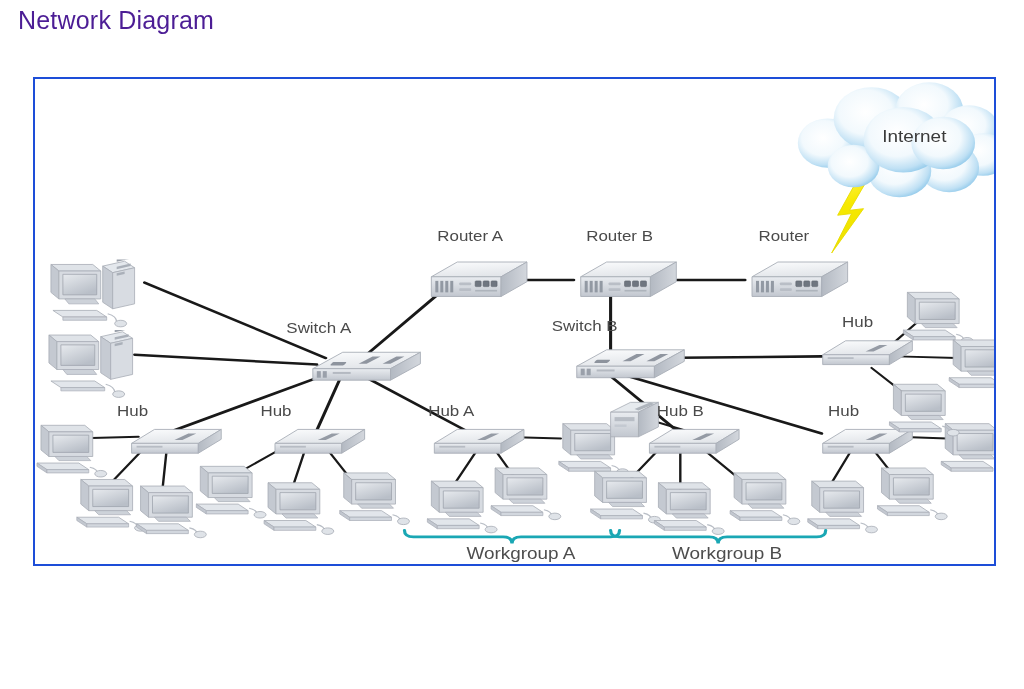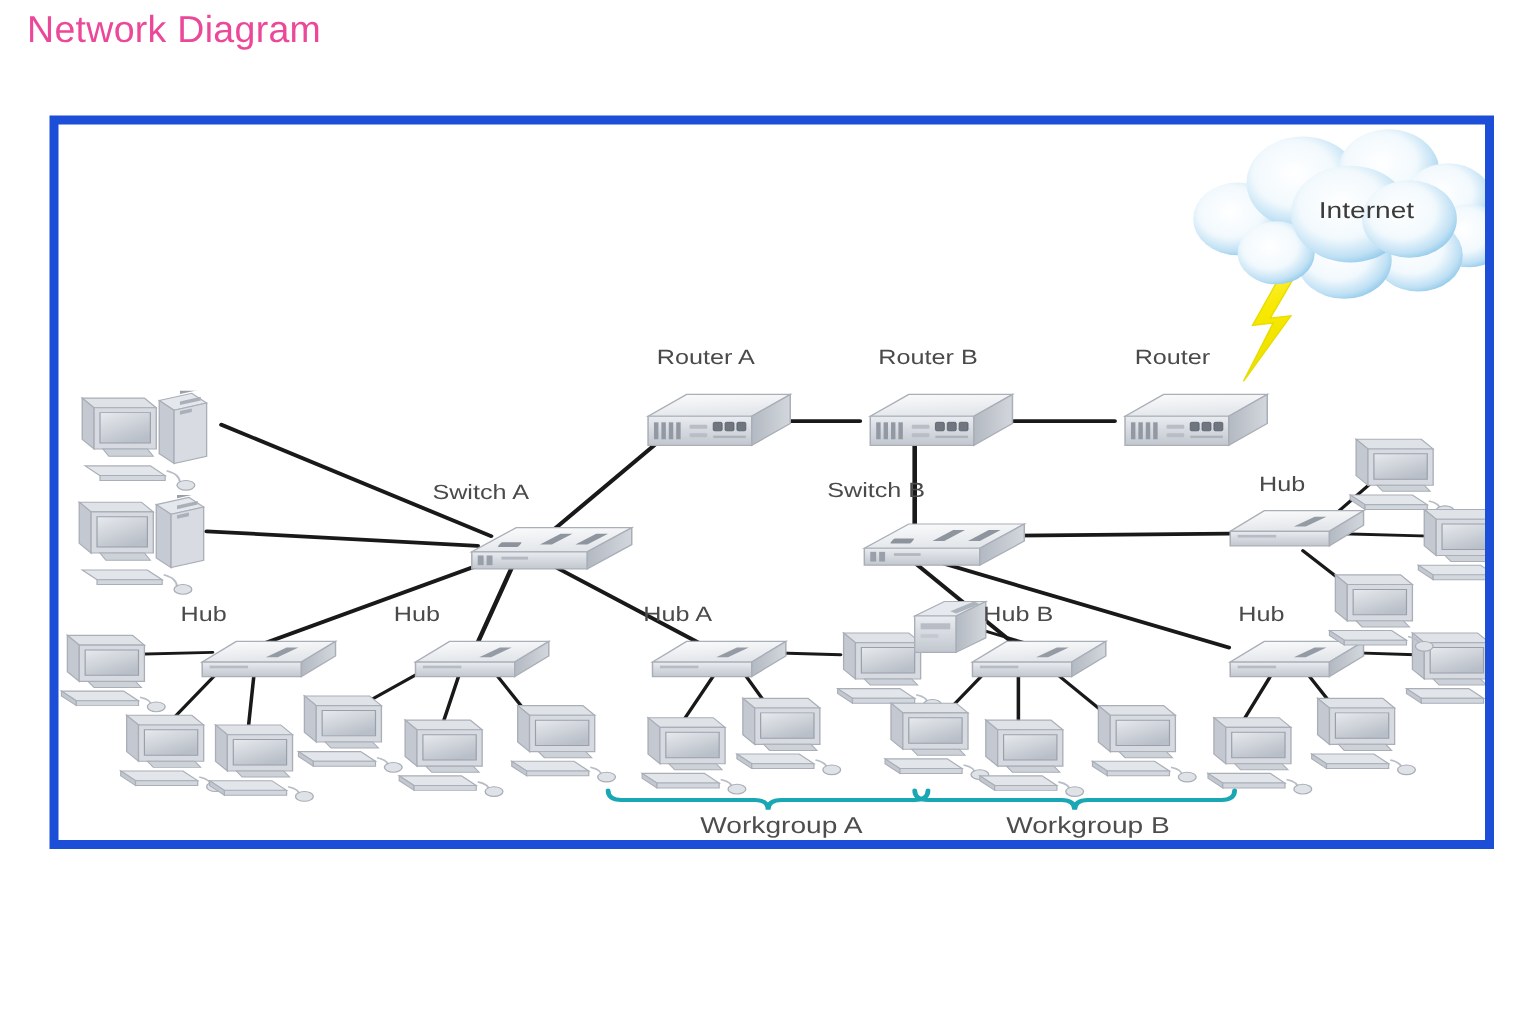--- a/index.html
+++ b/index.html
@@ -13,32 +13,32 @@
     height: 689px;
     font-family: "Liberation Sans", sans-serif;
     overflow: hidden;
     position: relative;
   }
   #page-title {
     position: absolute;
     left: 18px;
     top: 6px;
     font-size: 25px;
-    color: #ec4899;
+    color: #4c1d95;
     font-weight: 400;
     letter-spacing: 0.2px;
     white-space: nowrap;
   }
   #diagram-frame {
     position: absolute;
     left: 33px;
     top: 77px;
     width: 963px;
     height: 489px;
-    border: 6px solid #1d4ed8;
+    border: 2px solid #1d4ed8;
     background: #ffffff;
     box-sizing: border-box;
     overflow: hidden;
   }
   #diagram-svg {
     position: absolute;
     left: 0;
     top: 0;
     width: 100%;
     height: 100%;

